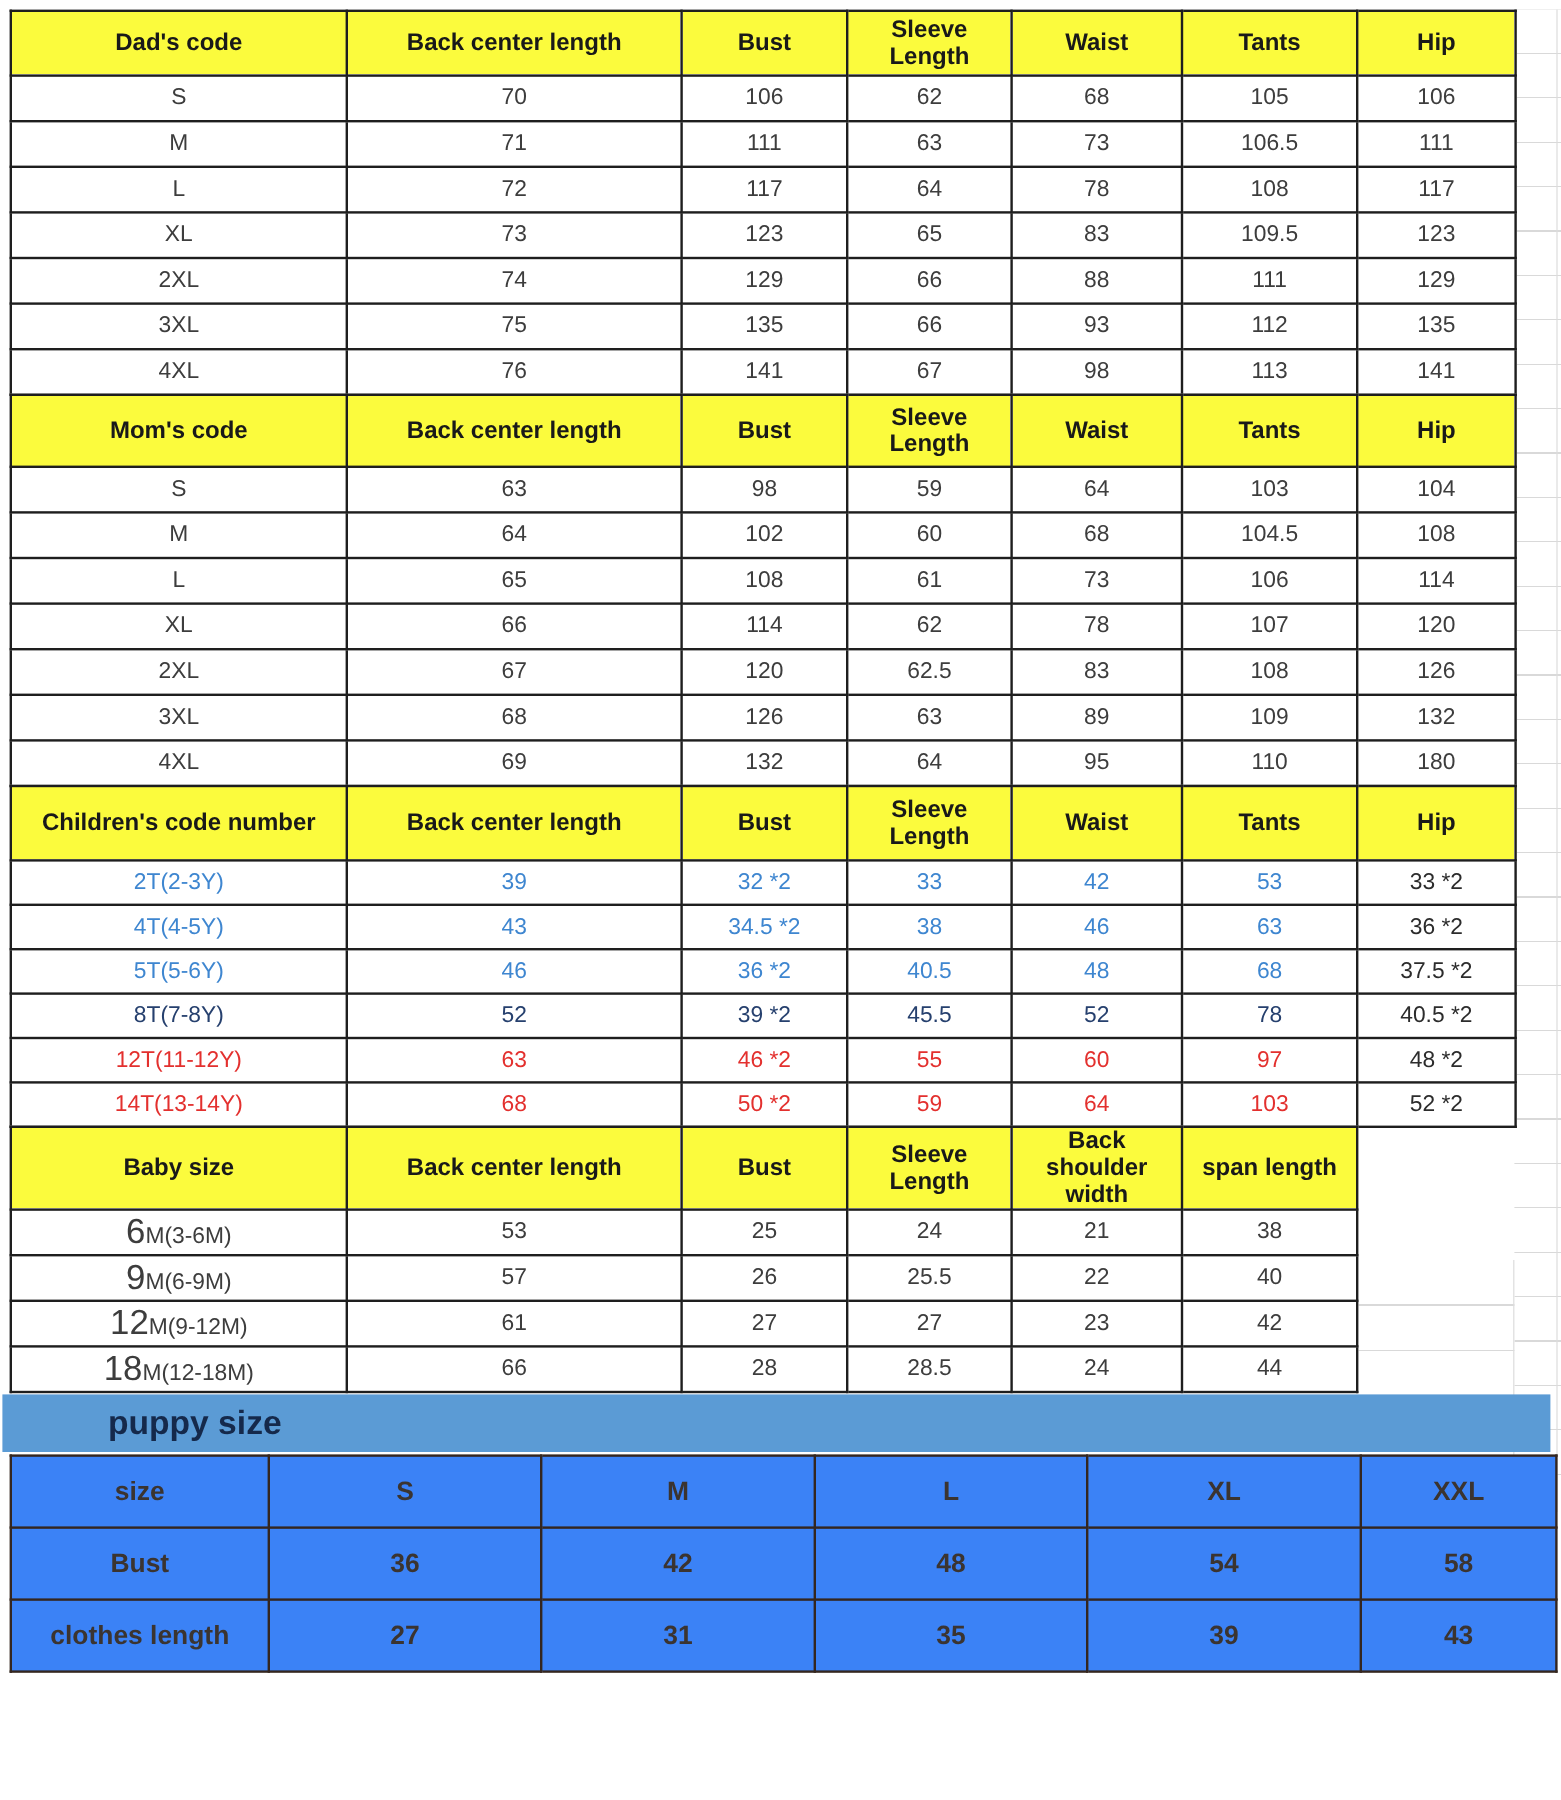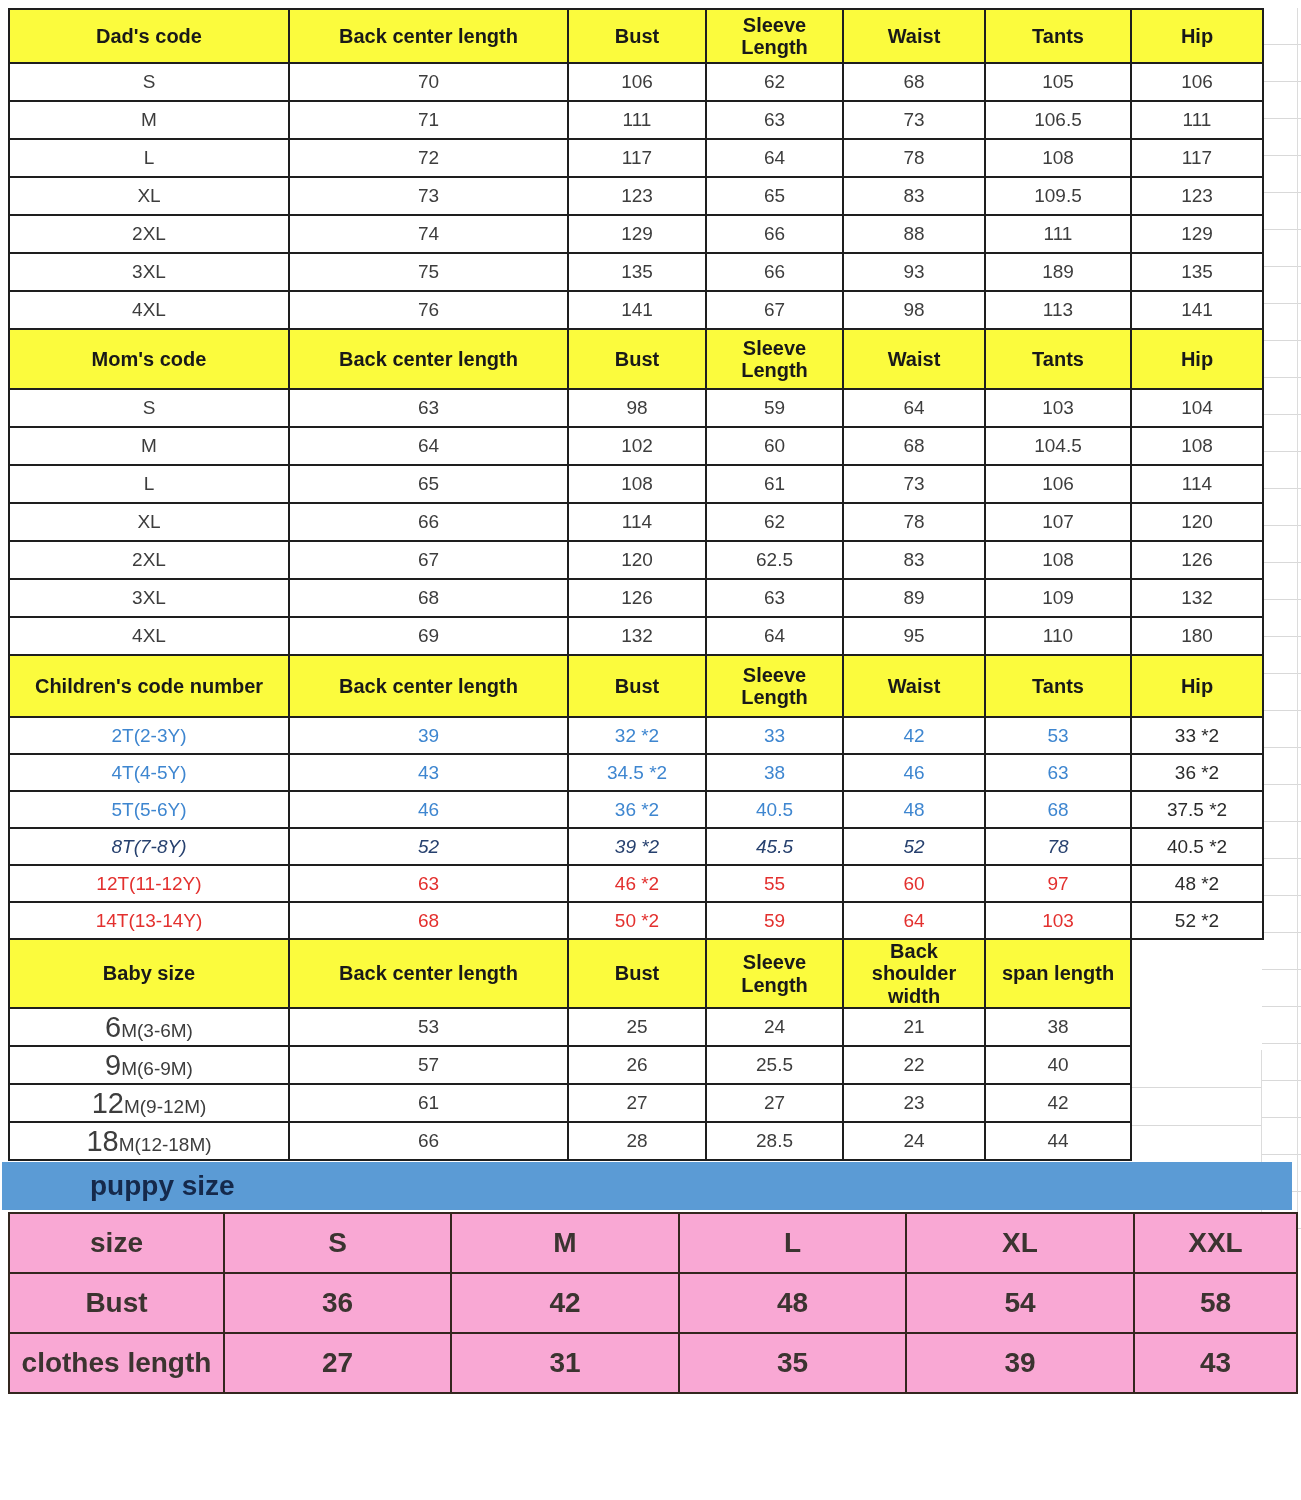--- a/index.html
+++ b/index.html
@@ -32,40 +32,40 @@
     padding:0; overflow:hidden;
   }
   th.main-hdr {
     background:#fbfb3d; color:#191919; font-weight:700; font-size:20px;
     white-space:pre-line; line-height:1.12;
   }
   table.main td { font-size:19px; background:#fff; }
 
   .tone-plain { }
   .tone-blue  { color:#3e86d0; }
-  .tone-navy  { color:#26406e;font-style:italic; }
+  .tone-navy  { color:#26406e; }
   .tone-red   { color:#e3302e; }
   .tone-hip   { color:#2c2c2c; }
 
   td.left { text-align:left; padding-left:1px;margin-left:28px; }
   .big-num { font-size:29px; line-height:1; margin-right:0px; }
 
   .puppy-bar {
     margin:1px 0 0 2px; width:1290px; height:48px; background:#5b9bd5;
     display:flex; align-items:center; position:relative; z-index:2;
   }
   .puppy-bar span { margin-left:88px; font-size:28px; font-weight:700; color:#15294b; }
 
   table.puppy {
     border-collapse:collapse; table-layout:fixed; margin-left:8px; margin-top:2px;
     position:relative; z-index:2;
   }
   table.puppy th, table.puppy td {
-    border:2px solid #34261f; background:#f9a8d4; color:#3b3430;
-    font-size:28px; font-weight:700; text-align:center; vertical-align:middle; padding:0;
+    border:2px solid #34261f; background:#3b82f6; color:#3b3430;
+    font-size:22px; font-weight:700; text-align:center; vertical-align:middle; padding:0;
   }
 </style>
 </head>
 <body>
 
 <div class="sheet">
 
   <div class="grid-right"></div>
   <div class="grid-baby"></div>
 
@@ -136,21 +136,21 @@
           <td class="tone-plain">88</td>
           <td class="tone-plain">111</td>
           <td class="tone-plain">129</td>
         </tr>
         <tr style="height: 38px;">
           <td class="tone-plain">3XL</td>
           <td class="tone-plain">75</td>
           <td class="tone-plain">135</td>
           <td class="tone-plain">66</td>
           <td class="tone-plain">93</td>
-          <td class="tone-plain">189</td>
+          <td class="tone-plain">112</td>
           <td class="tone-plain">135</td>
         </tr>
         <tr style="height: 38px;">
           <td class="tone-plain">4XL</td>
           <td class="tone-plain">76</td>
           <td class="tone-plain">141</td>
           <td class="tone-plain">67</td>
           <td class="tone-plain">98</td>
           <td class="tone-plain">113</td>
           <td class="tone-plain">141</td>

